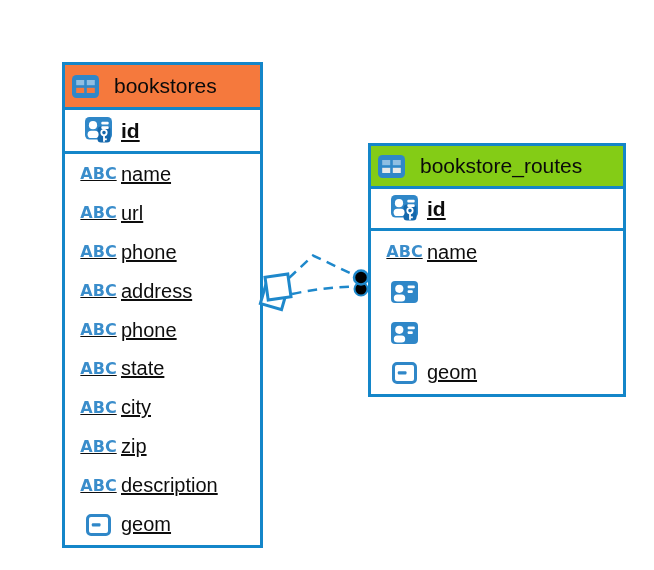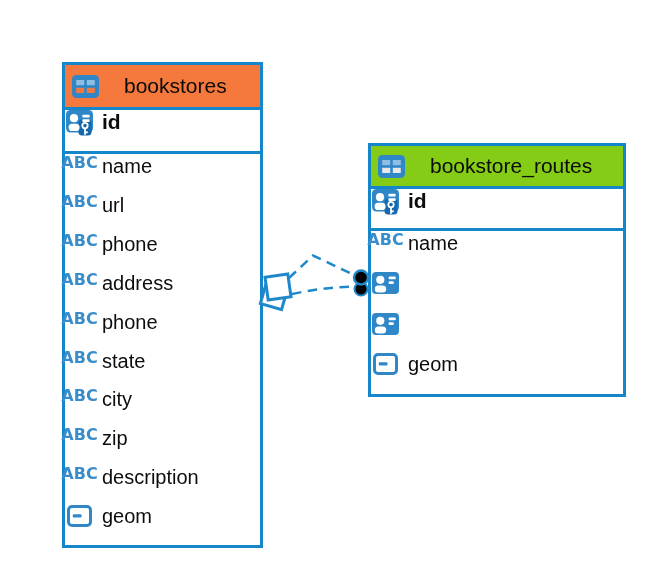--- a/index.html
+++ b/index.html
@@ -8,28 +8,28 @@
     font-family:"Liberation Sans", sans-serif; overflow:hidden;
   }
   .er-table {
     position:absolute; background:#ffffff; box-sizing:border-box;
     border:3.5px solid #1486C9; display:flex; flex-direction:column;
   }
   #table-bookstores { left:62px; top:62px; width:201px; height:486px; }
   #table-bookstore_routes { left:368px; top:143px; width:258px; height:254px; }
 
   .er-header {
-    display:flex; align-items:center; gap:25px; padding:0 7px;
+    display:flex; align-items:center; gap:15px; padding:0 7px;
     border-bottom:3px solid #1486C9; font-size:21px; color:#0a0a0a;
   }
   #table-bookstores .er-header { flex:0 0 42px; background:#F5793D; }
   #table-bookstore_routes .er-header { flex:0 0 40px; background:#84cc16; }
 
   .keys { border-bottom:3px solid #1486C9; }
-  .row { display:flex; align-items:flex-start; gap:9px; padding:0 1px; color:#0d0d0d; }
+  .row { display:flex; align-items:center; gap:9px; padding:0 20px; color:#0d0d0d;text-decoration:underline; }
   .keys .row { height:41px; font-weight:bold; font-size:21px; }
   #table-bookstore_routes .keys .row { height:39px; }
   .cols { flex:1 1 auto; display:flex; flex-direction:column; padding:1px 0; }
   .cols .row { flex:1 1 0; font-size:20px; }
 
   .icon {
     flex:0 0 27px; width:27px; display:flex; align-items:center;
     justify-content:center; line-height:0;
   }
   .abc {

